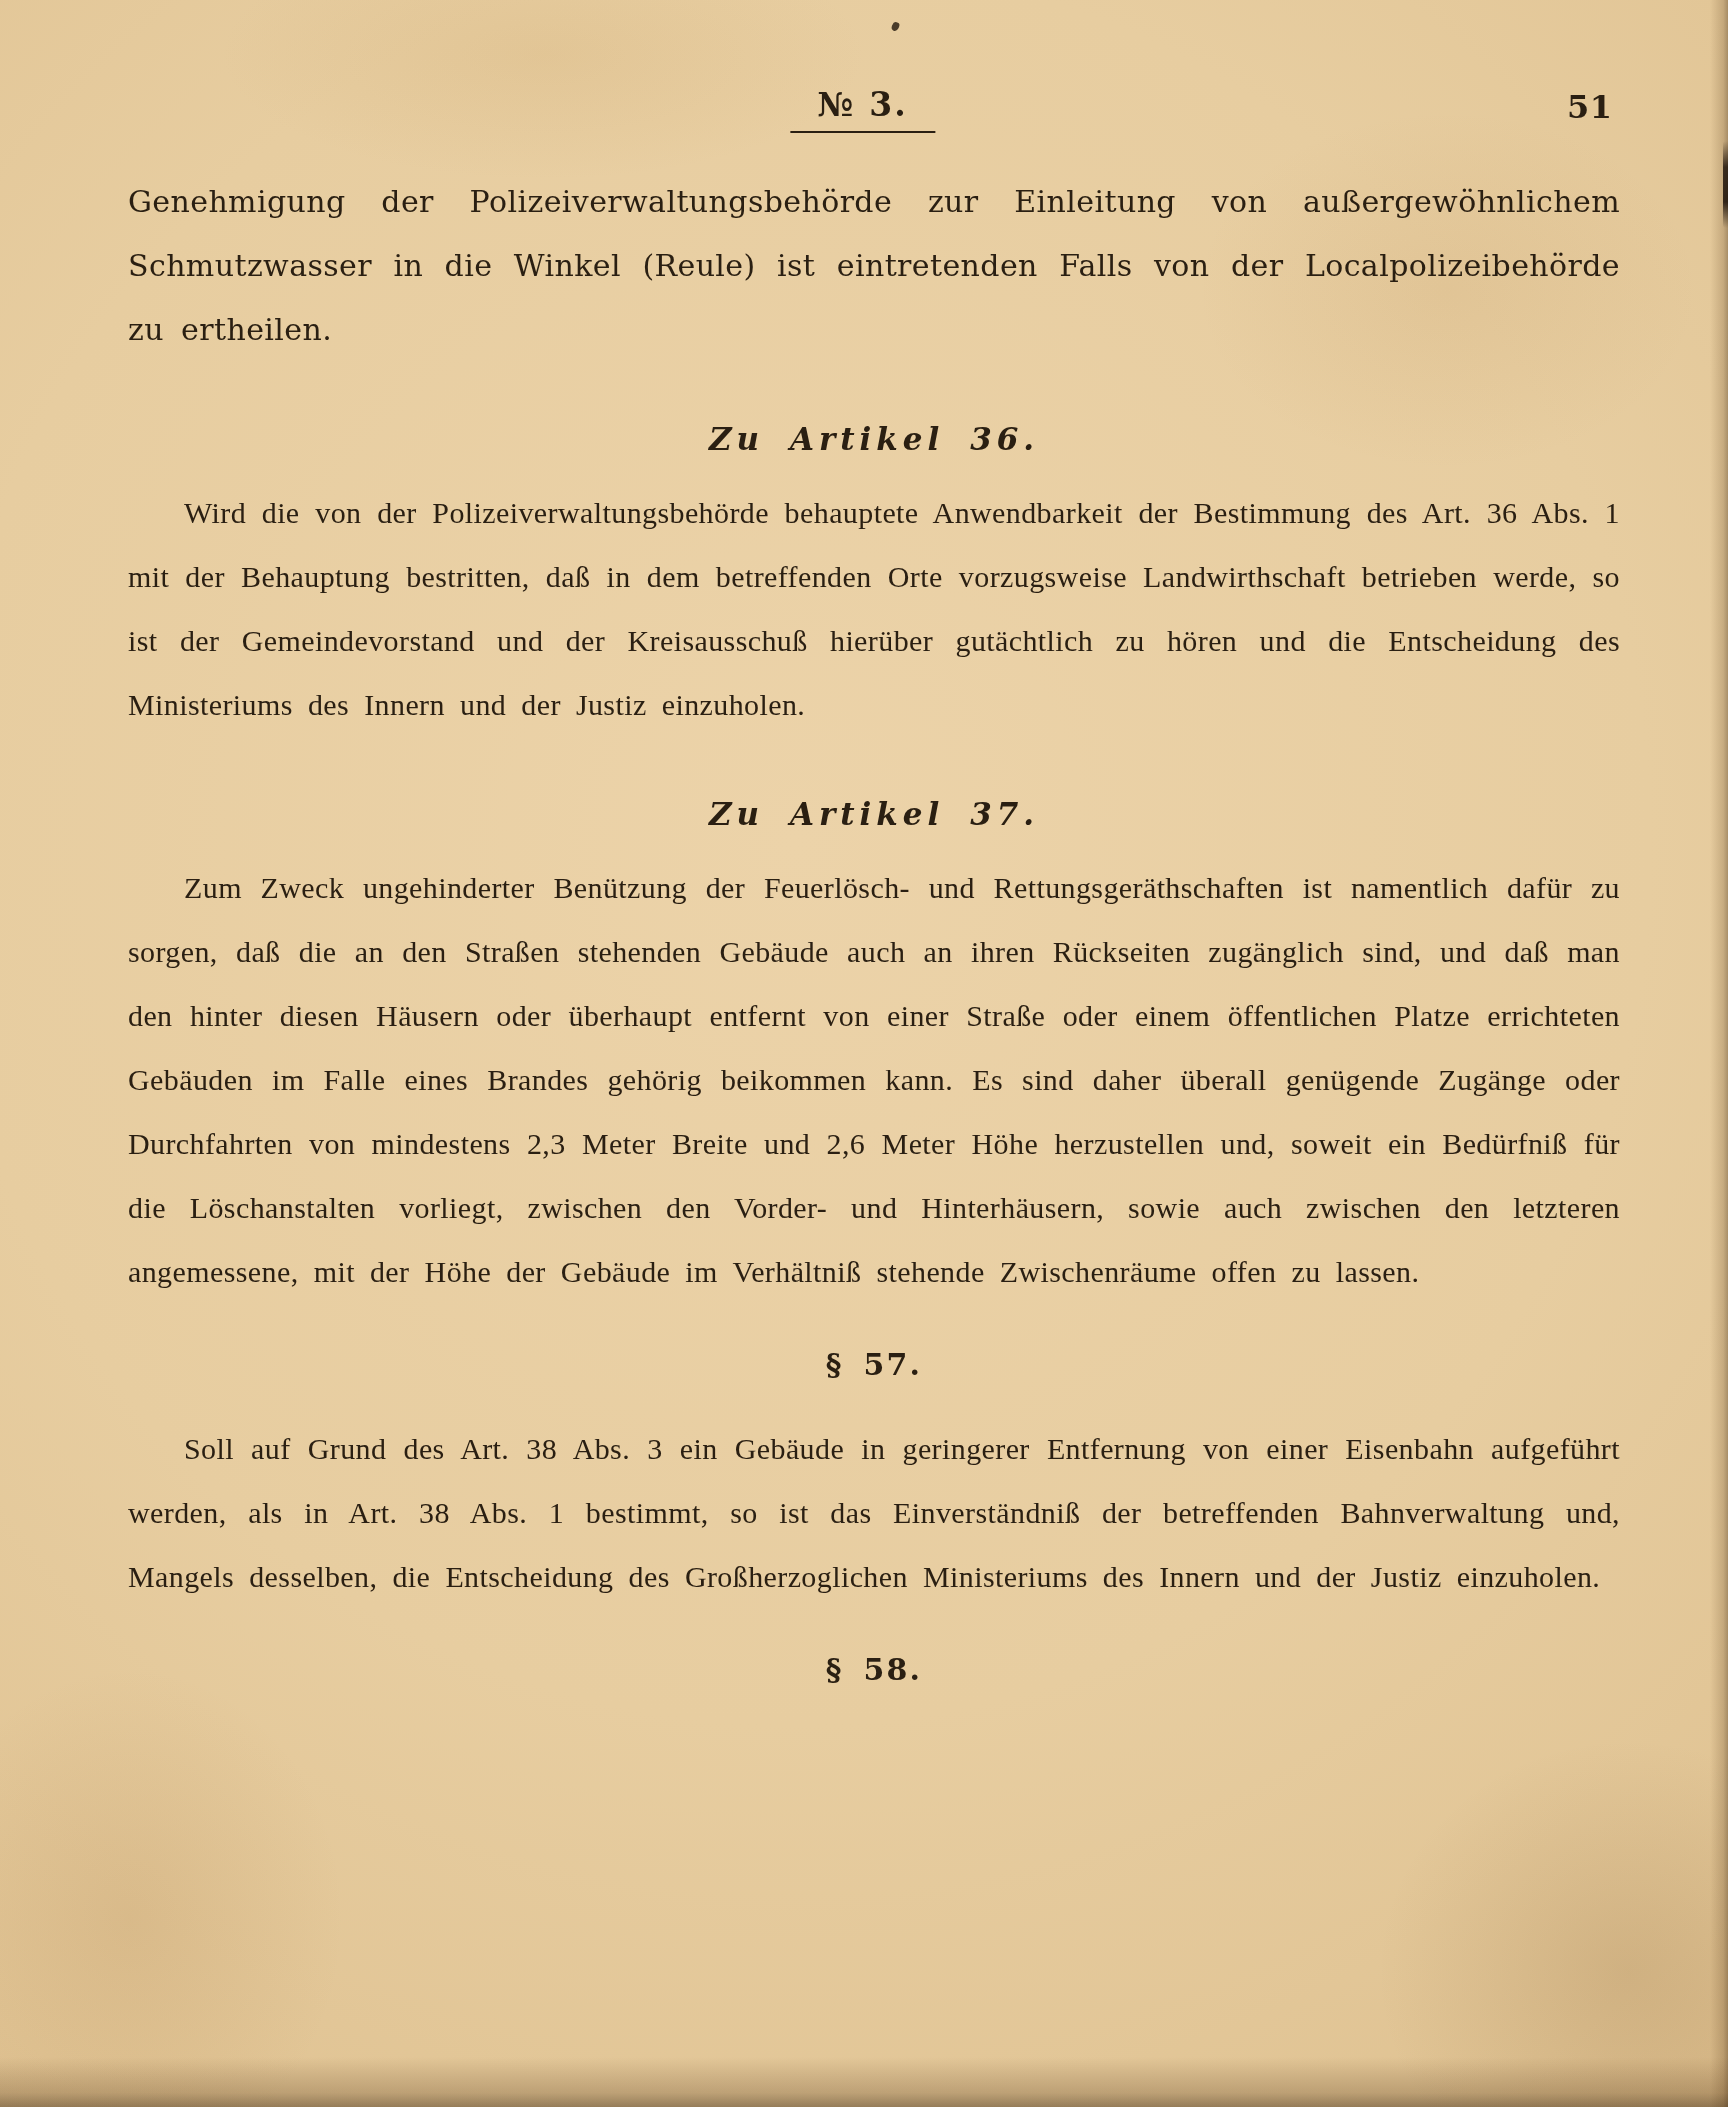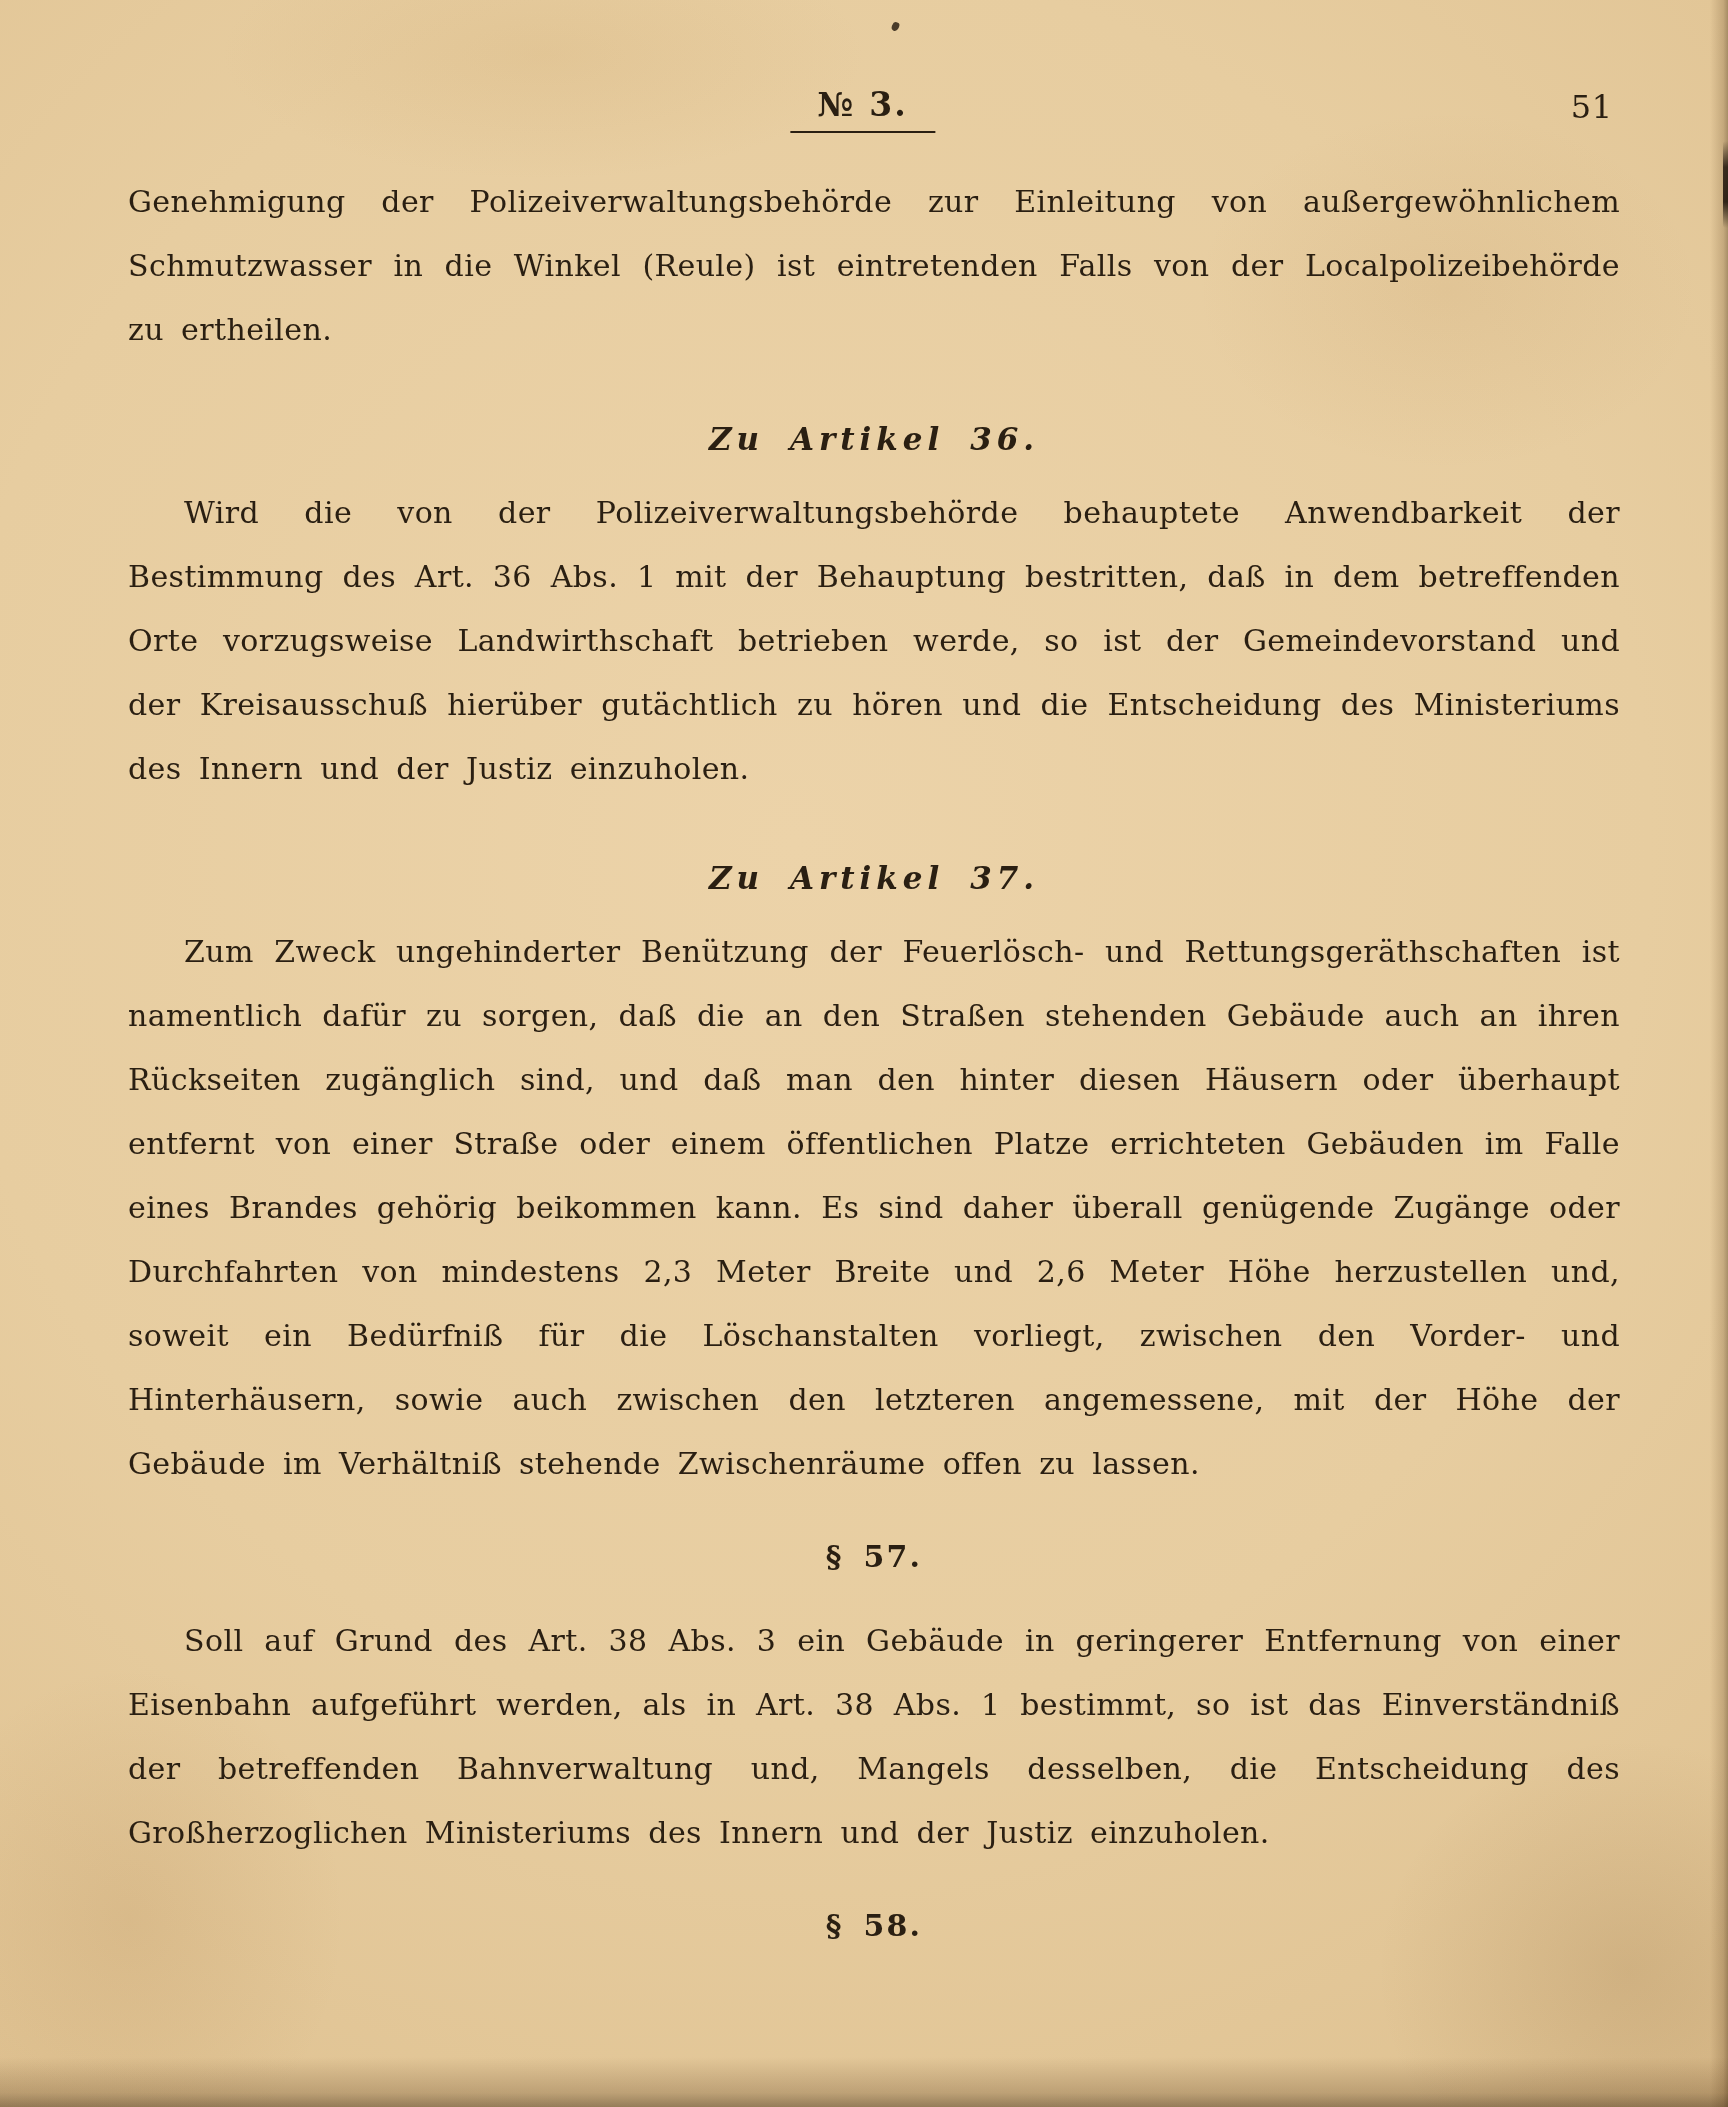--- a/index.html
+++ b/index.html
@@ -77,33 +77,33 @@
     font-weight: bold;
     letter-spacing: 2.2px;
     padding: 0 27.5px 7.2px 27.5px;
     border-bottom: 2.9px solid #2a1f12;
   }
   .page-number {
     position: absolute;
     right: 7.2px;
     top: 2.9px;
     font-size: 32px;
-    font-weight: normal;
+    font-weight: bold;
     letter-spacing: 0.7px;
   }
 
   .block {
     font-size: 30px;
     line-height: 64px;
     text-align: justify;
     word-spacing: 7.2px;
     letter-spacing: 0.4px;
     margin-left: 11px;
   }
-  .block.paragraph { text-indent: 56px; }
+  .block.paragraph { text-indent: 56px; font-family: Liberation Serif, serif; }
   .block.paragraph-flush { text-indent: 0; }
   .block.article-heading {
     text-align: center;
     text-indent: 0;
     font-weight: bold;
     font-size: 31px;
     letter-spacing: 5px;
     word-spacing: 10px;
     margin-top: 45px;
     margin-bottom: 10px;

